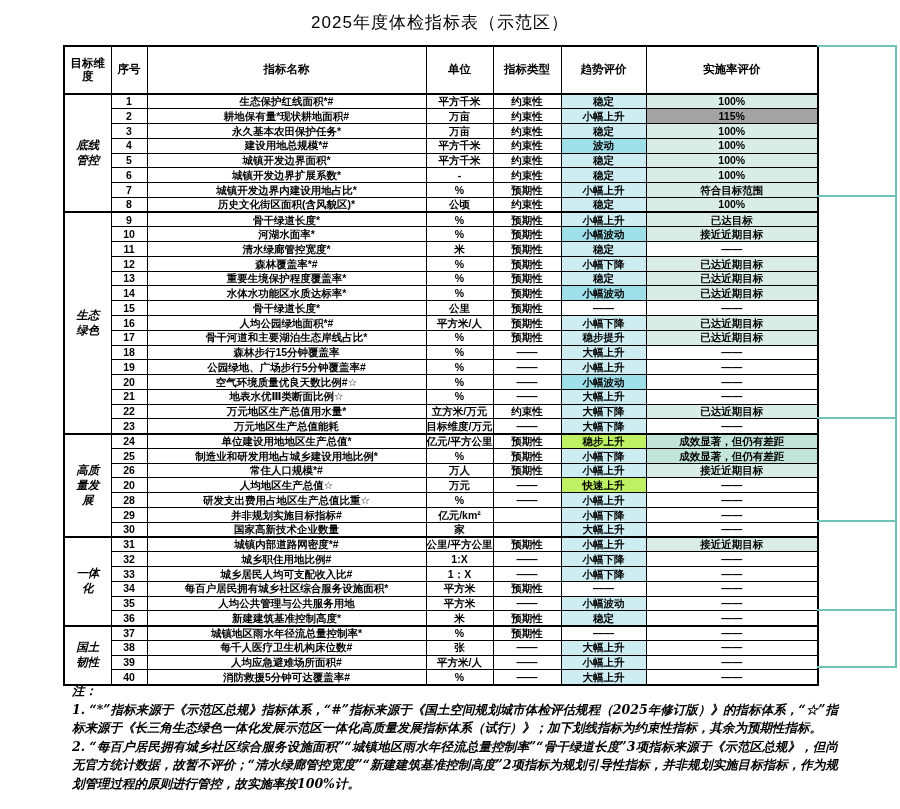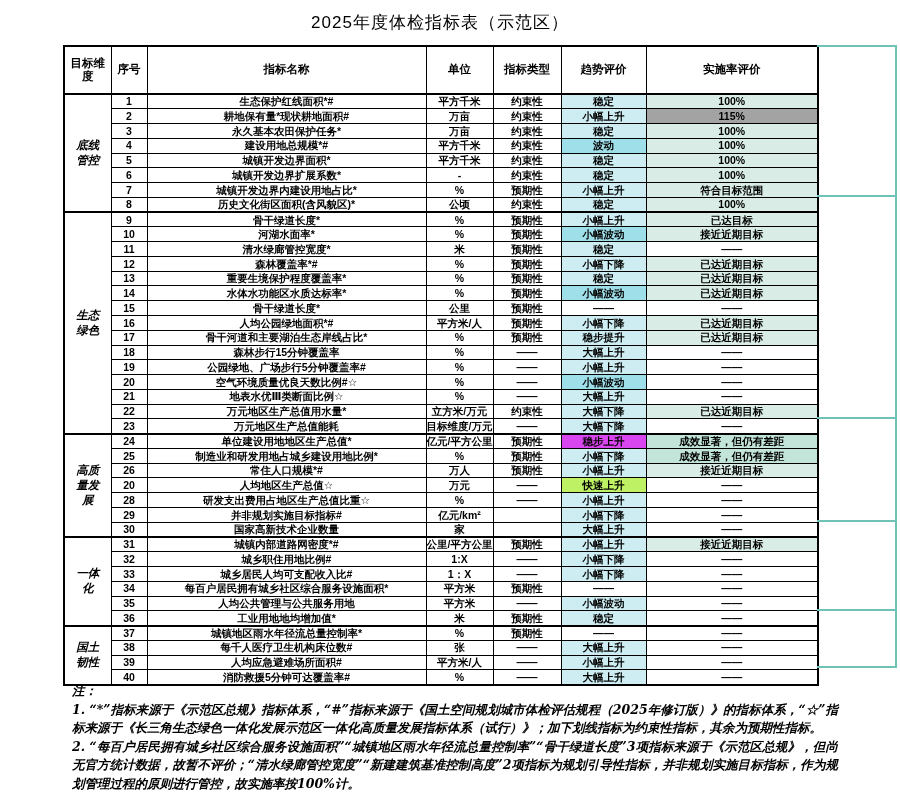--- a/index.html
+++ b/index.html
@@ -254,21 +254,21 @@
           <td>——</td>
           <td style="background: rgb(205, 237, 242);">大幅下降</td>
           <td>——</td>
         </tr>
         <tr class="group-start">
           <td class="col-group" rowspan="7">高质<br>量发<br>展</td>
           <td>24</td>
           <td>单位建设用地地区生产总值*</td>
           <td>亿元/平方公里</td>
           <td>预期性</td>
-          <td style="background: #d946ef;">稳步上升</td>
+          <td style="background: #bef264;">稳步上升</td>
           <td style="background: rgb(194, 228, 217);">成效显著，但仍有差距</td>
         </tr>
         <tr>
           <td>25</td>
           <td>制造业和研发用地占城乡建设用地比例*</td>
           <td>%</td>
           <td>预期性</td>
           <td style="background: rgb(205, 237, 242);">小幅下降</td>
           <td style="background: rgb(194, 228, 217);">成效显著，但仍有差距</td>
         </tr>
@@ -348,21 +348,21 @@
         <tr>
           <td>35</td>
           <td>人均公共管理与公共服务用地</td>
           <td>平方米</td>
           <td>——</td>
           <td style="background: rgb(205, 237, 242);">小幅波动</td>
           <td>——</td>
         </tr>
         <tr>
           <td>36</td>
-          <td>工业用地地均增加值*</td>
+          <td>新建建筑基准控制高度*</td>
           <td>米</td>
           <td>预期性</td>
           <td style="background: rgb(205, 237, 242);">稳定</td>
           <td>——</td>
         </tr>
         <tr class="group-start">
           <td class="col-group" rowspan="4">国土<br>韧性</td>
           <td>37</td>
           <td>城镇地区雨水年径流总量控制率*</td>
           <td>%</td>

